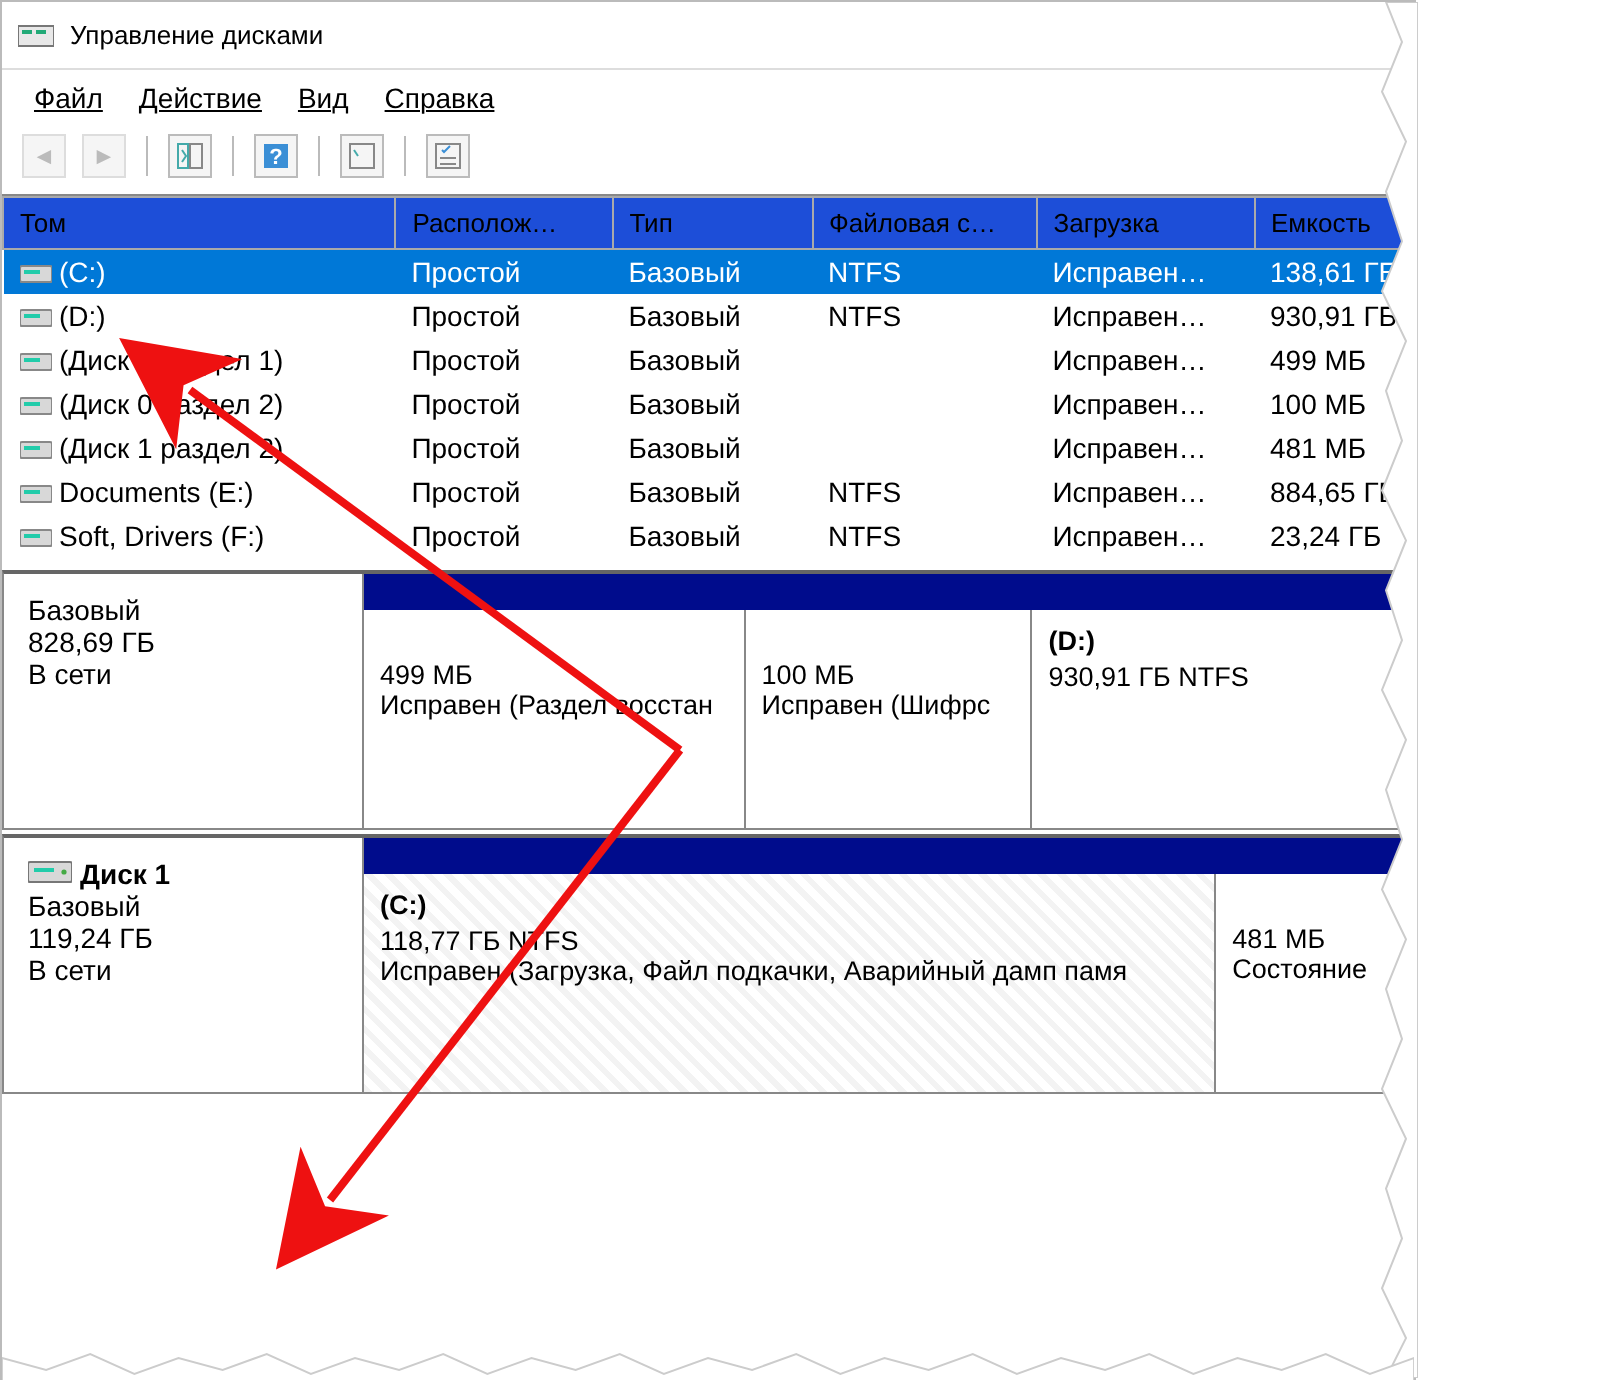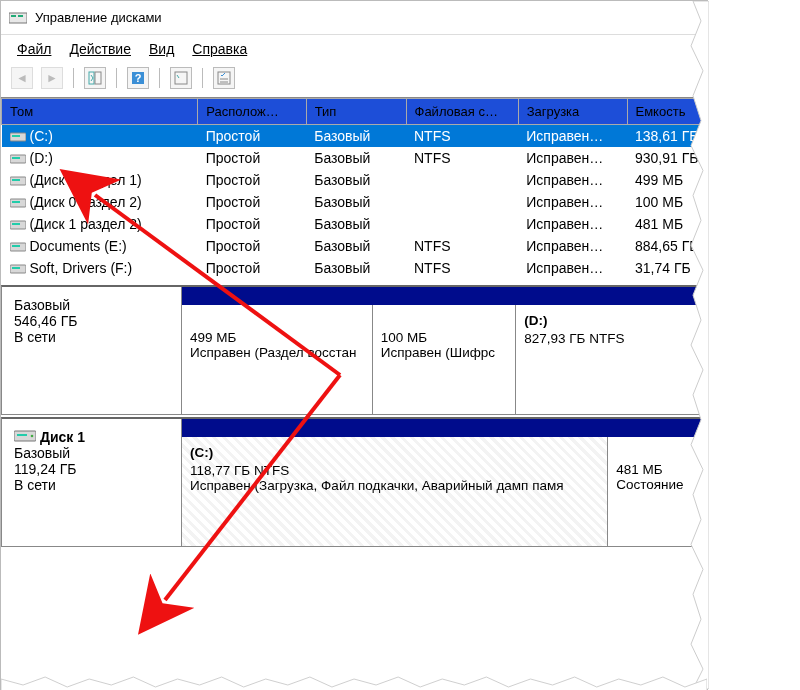--- a/index.html
+++ b/index.html
@@ -179,48 +179,48 @@
         </tr>
         <tr>
           <td><span class="disk-icon"><svg viewBox="0 0 16 12">
                 <rect x="0" y="2" width="16" height="8" rx="1" fill="#d8d8d8" stroke="#888"></rect>
                 <rect x="2" y="4" width="8" height="2" fill="#2ca"></rect>
               </svg></span>Soft, Drivers (F:)</td>
           <td>Простой</td>
           <td>Базовый</td>
           <td>NTFS</td>
           <td>Исправен…</td>
-          <td>31,74 ГБ</td>
+          <td>23,24 ГБ</td>
         </tr>
       </tbody>
   </table>
 
   <div class="graphical" id="disk-graphical">
       <div class="disk-row">
         <div class="disk-info">
           <div>Базовый</div>
-          <div>546,46 ГБ</div>
+          <div>828,69 ГБ</div>
           <div>В сети</div>
         </div>
         <div class="disk-parts">
           <div class="parts-header"></div>
           <div class="parts-body">
             <div class="part" style="flex: 22 1 0%;">
               <div style="height:17px"></div>
               <div>499 МБ</div>
               <div>Исправен (Раздел восстан</div>
             </div>
             <div class="part" style="flex: 16 1 0%;">
               <div style="height:17px"></div>
               <div>100 МБ</div>
               <div>Исправен (Шифрс</div>
             </div>
             <div class="part" style="flex: 22 1 0%;">
               <div class="part-label">(D:)</div>
-              <div>827,93 ГБ NTFS</div>
+              <div>930,91 ГБ NTFS</div>
             </div>
           </div>
         </div>
       </div>
       <div class="disk-row">
         <div class="disk-info">
           <div class="disk-name"><span class="hdd-icon"><svg viewBox="0 0 22 14">
                 <rect x="0" y="2" width="22" height="10" rx="1" fill="#d8d8d8" stroke="#777"></rect>
                 <rect x="3" y="5" width="10" height="2" fill="#2ca"></rect>
                 <circle cx="18" cy="7" r="1.3" fill="#4a4"></circle>

